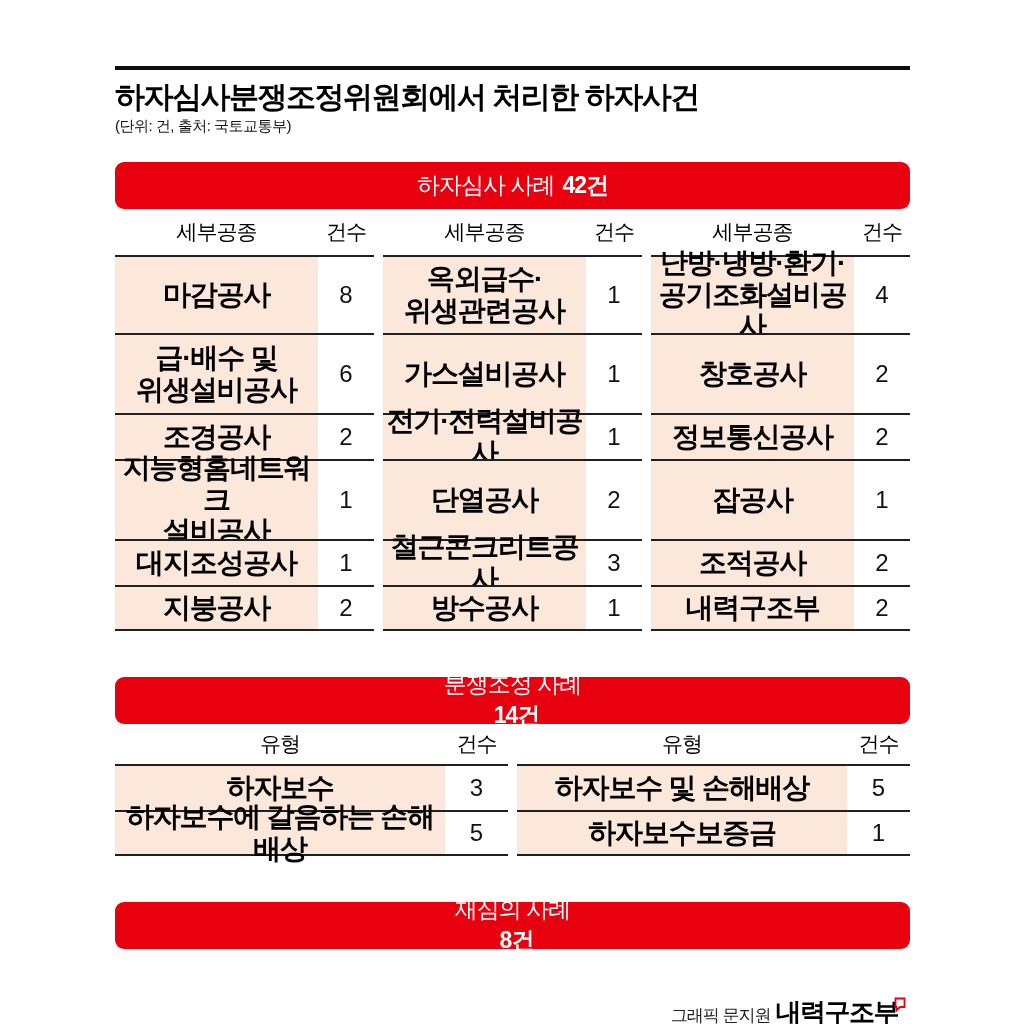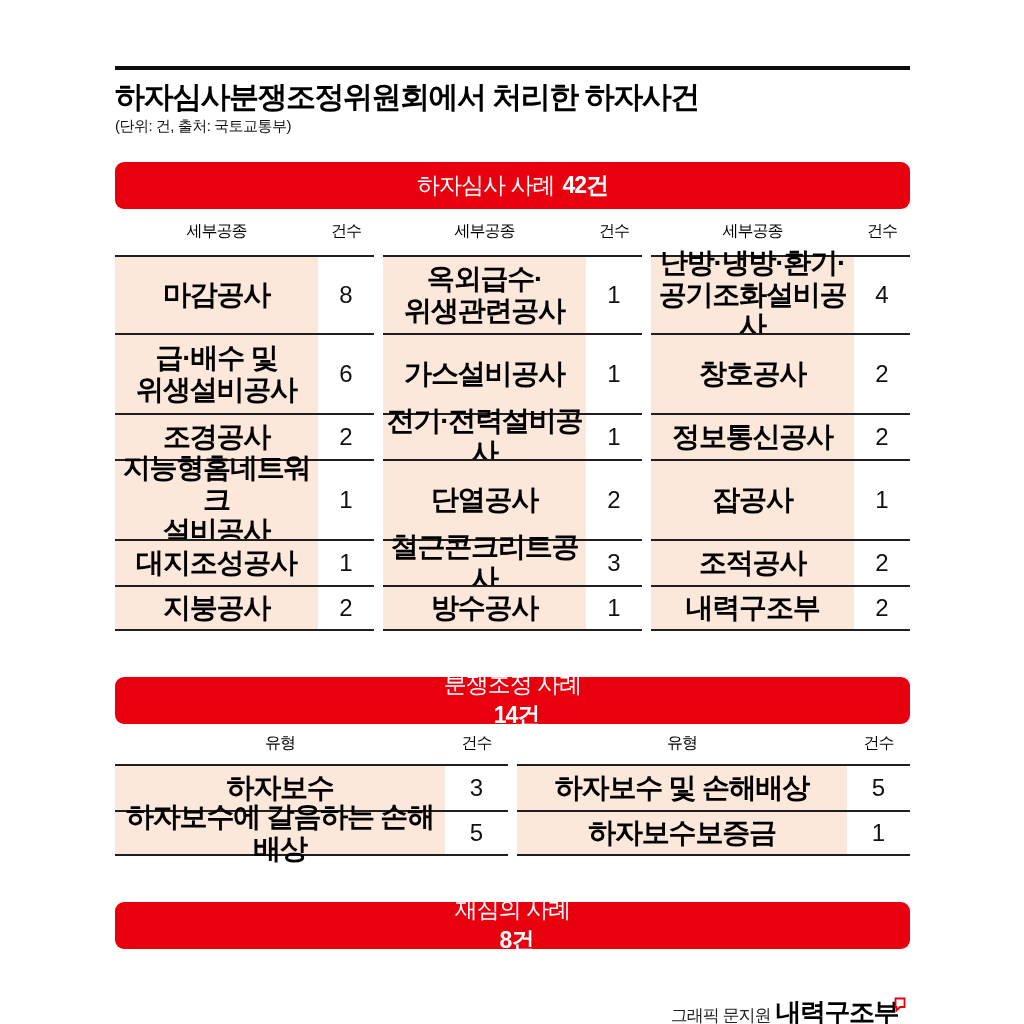--- a/index.html
+++ b/index.html
@@ -17,21 +17,21 @@
     color:#fff;display:flex;align-items:center;justify-content:center;
     font-size:23px;letter-spacing:-1px;
   }
   .banner .bcount{font-weight:800;margin-left:8px;}
   .tbl{display:flex;gap:9px;}
   .group{flex:1;display:grid;}
   .g6{grid-template-columns:1fr 56px;grid-template-rows:46px 78px 80px 46px 80px 46px 46px;}
   .g2{grid-template-columns:1fr 63px;grid-template-rows:40px 46px 46px;}
   .hcell{
     display:flex;align-items:center;justify-content:center;
-    font-size:16px;letter-spacing:-1px;color:#000;background:#fff;text-align:center;
+    font-size:21px;letter-spacing:-1px;color:#000;background:#fff;text-align:center;
   }
   .cell{
     display:flex;align-items:center;justify-content:center;text-align:center;
     border-top:2px solid #1f1f1f;box-sizing:border-box;
   }
   .cell.r-last{border-bottom:2px solid #1f1f1f;}
   .name{
     background:#fbe8db;font-weight:700;font-size:28px;letter-spacing:-1.2px;
     white-space:pre-line;line-height:1.12;color:#000;
   }

